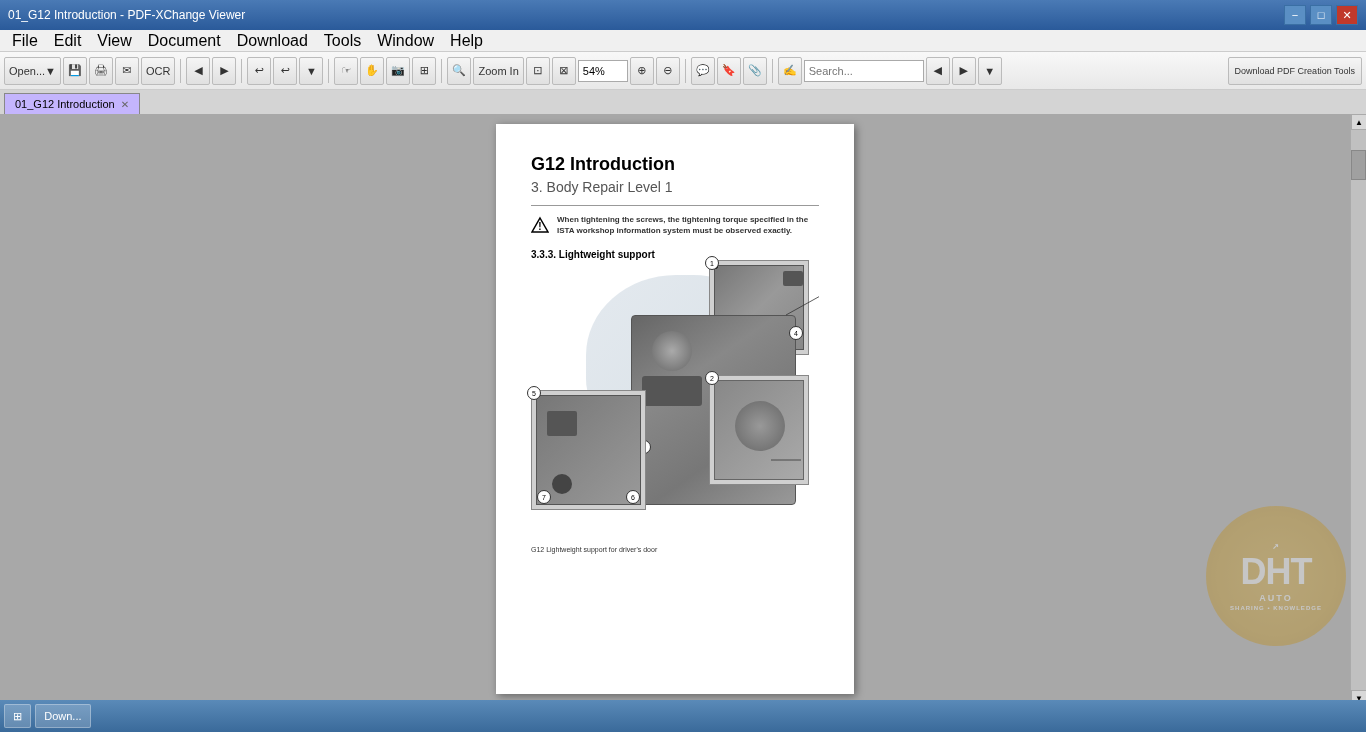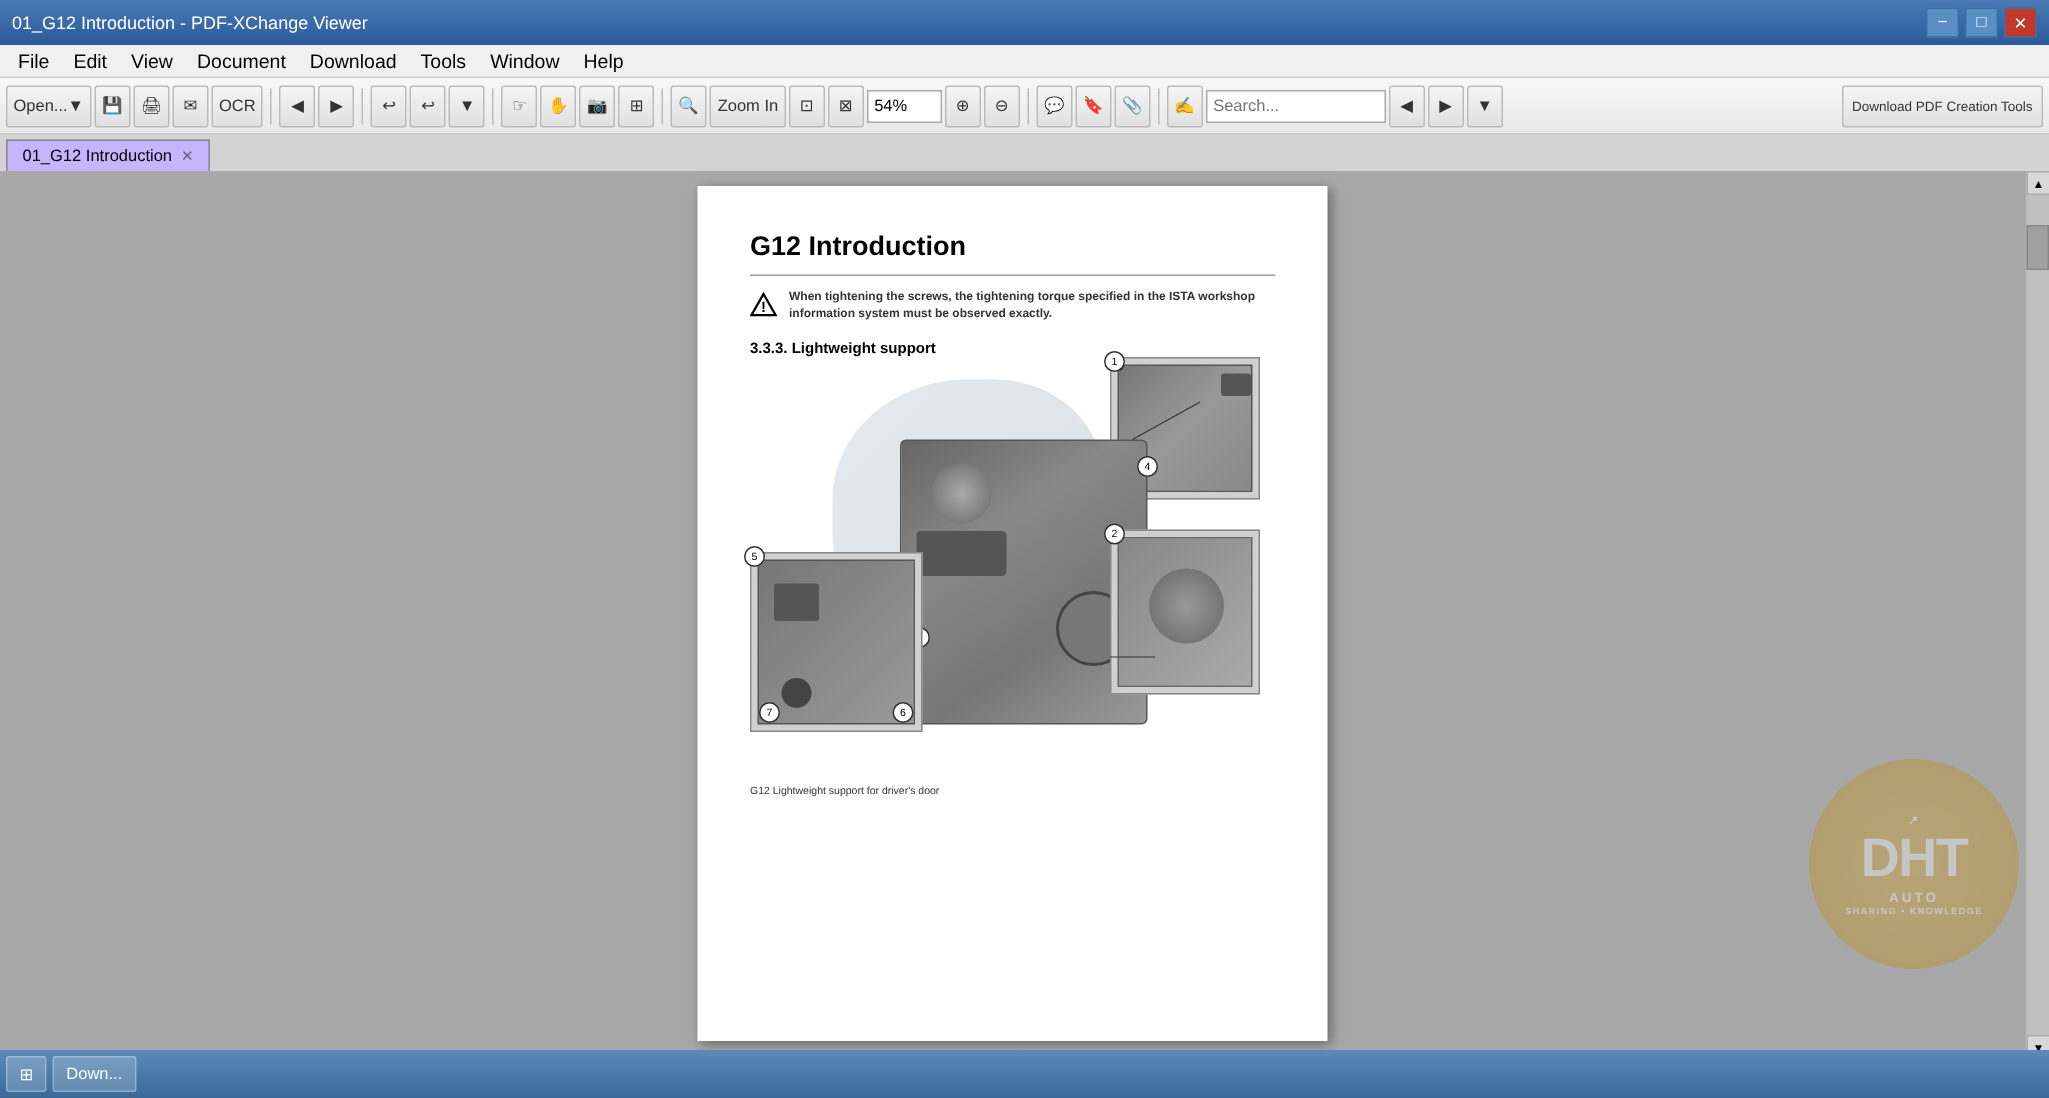--- a/index.html
+++ b/index.html
@@ -31,21 +31,21 @@
     #menu-bar {
       height: 22px;
       background: #f0f0f0;
       border-bottom: 1px solid #ccc;
       display: flex;
       align-items: center;
       padding: 0 4px;
     }
     .menu-item {
       padding: 2px 8px;
-      font-size: 13px;
+      font-size: 16px;
       cursor: pointer;
       color: #000;
     }
 
     
     #toolbar {
       height: 38px;
       background: linear-gradient(to bottom, #f8f8f8, #e8e8e8);
       border-bottom: 1px solid #ccc;
       display: flex;
@@ -115,21 +115,21 @@
       background: #a8a8a8;
       display: flex;
       justify-content: center;
       align-items: flex-start;
       padding: 10px;
       overflow: auto;
     }
 
     
     #pdf-page {
-      width: 420px;
+      width: 358px;
       min-height: 570px;
       background: white;
       box-shadow: 2px 2px 8px rgba(0,0,0,0.4);
       padding: 30px 35px;
       position: relative;
     }
 
     #pdf-page h1 {
       font-size: 18px;
       font-weight: bold;
@@ -440,20 +440,21 @@
     <span>01_G12 Introduction</span>
     <span class="tab-close">✕</span>
   </div>
 </div>
 
 <div id="main-area" style="position:relative;">
 
   <div id="pdf-container">
     <div id="pdf-page">
       <h1>G12 Introduction</h1>
+      <h2>3. Body Repair Level 1</h2>
       <hr class="divider-line">
 
       <div class="warning-box">
         <div style="margin-top:2px;">
           <svg width="18" height="18" viewBox="0 0 18 18">
             <polygon points="9,2 17,16 1,16" fill="none" stroke="#000" stroke-width="1.5"></polygon>
             <text x="9" y="14" text-anchor="middle" font-size="10" font-weight="bold">!</text>
           </svg>
         </div>
         <p class="warning-text">When tightening the screws, the tightening torque specified in the ISTA workshop information system must be observed exactly.</p>

